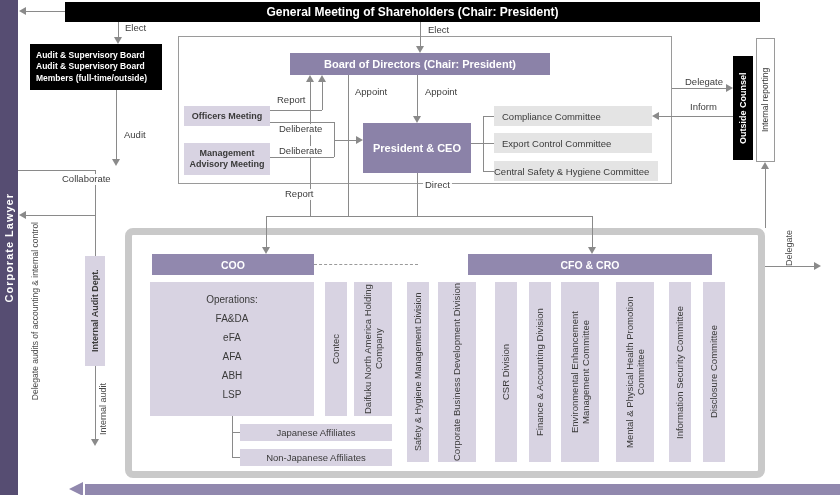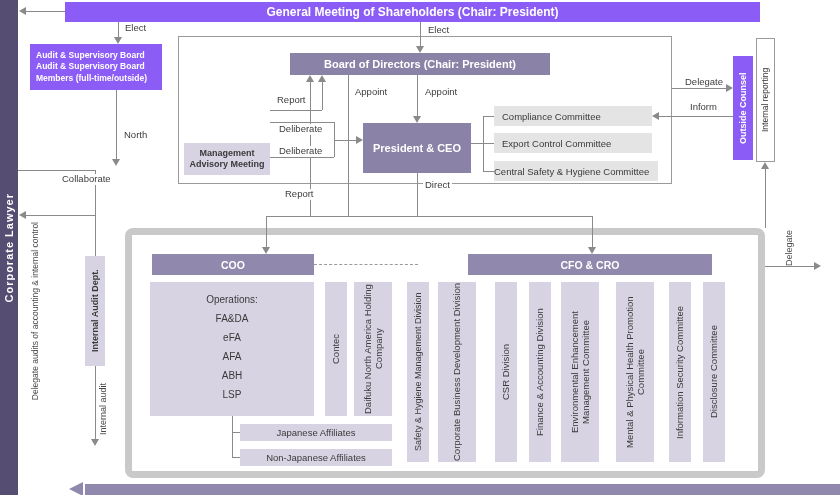--- a/index.html
+++ b/index.html
@@ -2,21 +2,21 @@
 <html><head>
 <meta charset="utf-8">
 <style>
   * { margin:0; padding:0; box-sizing:border-box; }
   body { font-family:"Liberation Sans", sans-serif; background:#ffffff; }
   #stage { position:relative; width:840px; height:495px; background:#fff; overflow:hidden; }
 
   .box { position:absolute; display:flex; align-items:center; justify-content:center; text-align:center; }
   .vbox { position:absolute; display:flex; align-items:center; justify-content:center; text-align:center;
           writing-mode:vertical-rl; transform:rotate(180deg); line-height:1.2; }
-  .hdr  { background:#8b5cf6; color:#fff; font-weight:bold; }
+  .hdr  { background:#000000; color:#fff; font-weight:bold; }
   .purp { background:#8b82a8; color:#fff; font-weight:bold; }
   .purp2{ background:#9188ae; color:#fff; font-weight:bold; }
   .lav  { background:#d8d3e2; color:#3a3a3a; }
   .gry  { background:#e4e4e4; color:#3a3a3a; }
 
   .side { position:absolute; top:0; height:495px; width:18px; background:#564d72; color:#fff;
           display:flex; align-items:center; justify-content:center; }
   .side .txt { writing-mode:vertical-rl; transform:rotate(180deg); font-weight:bold; font-size:11px; letter-spacing:1px; }
 
   .hline { position:absolute; height:1px; background:#8a8a8a; }
@@ -123,20 +123,21 @@
 
   <div class="dash" style="left:314px;top:264px;width:104px;"></div>
 
   <div class="box hdr" style="left:30px;top:44px;width:132px;height:46px;flex-direction:column;align-items:flex-start;justify-content:center;text-align:left;padding:3px 6px;font-size:8.5px;font-weight:bold;line-height:1.3;">
     <span>Audit &amp; Supervisory Board</span>
     <span>Audit &amp; Supervisory Board Members (full-time/outside)</span>
   </div>
 
   <div class="box purp" style="left:290px;top:53px;width:260px;height:22px;font-size:11px;">Board of Directors (Chair: President)</div>
 
+  <div class="box lav" style="left:184px;top:106px;width:86px;height:20px;font-size:9px;font-weight:bold;">Officers Meeting</div>
 
   <div class="box lav" style="left:184px;top:143px;width:86px;height:32px;font-size:9px;font-weight:bold;line-height:1.25;">Management Advisory Meeting</div>
 
   <div class="box purp" style="left:363px;top:123px;width:108px;height:50px;font-size:11px;">President &amp; CEO</div>
 
   <div class="box gry" style="left:494px;top:133px;width:158px;height:20px;font-size:9.5px;justify-content:flex-start;padding-left:8px;">Export Control Committee</div>
   <div class="box gry" style="left:494px;top:106px;width:158px;height:20px;font-size:9.5px;justify-content:flex-start;padding-left:8px;">Compliance Committee</div>
   <div class="box gry" style="left:494px;top:161px;width:164px;height:20px;font-size:9.5px;justify-content:flex-start;padding-left:0;">Central Safety &amp; Hygiene Committee</div>
 
   <div class="vbox hdr" style="left:733px;top:56px;width:20px;height:104px;font-size:9px;">Outside Counsel</div>
@@ -170,21 +171,21 @@
 
   <div class="vbox lav" style="left:85px;top:256px;width:20px;height:110px;font-size:9px;font-weight:bold;">Internal Audit Dept.</div>
 
   <div class="lbl" style="left:123px;top:23px;">Elect</div>
   <div class="lbl" style="left:426px;top:25px;">Elect</div>
   <div class="lbl" style="left:353px;top:87px;">Appoint</div>
   <div class="lbl" style="left:423px;top:87px;">Appoint</div>
   <div class="lbl" style="left:275px;top:95px;">Report</div>
   <div class="lbl" style="left:277px;top:124px;">Deliberate</div>
   <div class="lbl" style="left:277px;top:146px;">Deliberate</div>
-  <div class="lbl" style="left:122px;top:130px;">North</div>
+  <div class="lbl" style="left:122px;top:130px;">Audit</div>
   <div class="lbl" style="left:60px;top:174px;">Collaborate</div>
   <div class="lbl" style="left:683px;top:77px;">Delegate</div>
   <div class="lbl" style="left:688px;top:102px;">Inform</div>
   <div class="lbl" style="left:283px;top:189px;">Report</div>
   <div class="lbl" style="left:423px;top:180px;">Direct</div>
 
   <div class="vlbl" style="left:31px;top:222px;font-size:8.5px;">Delegate audits of accounting &amp; internal control</div>
   <div class="vlbl" style="left:99px;top:383px;">Internal audit</div>
   <div class="vlbl" style="left:785px;top:230px;">Delegate</div>
 

